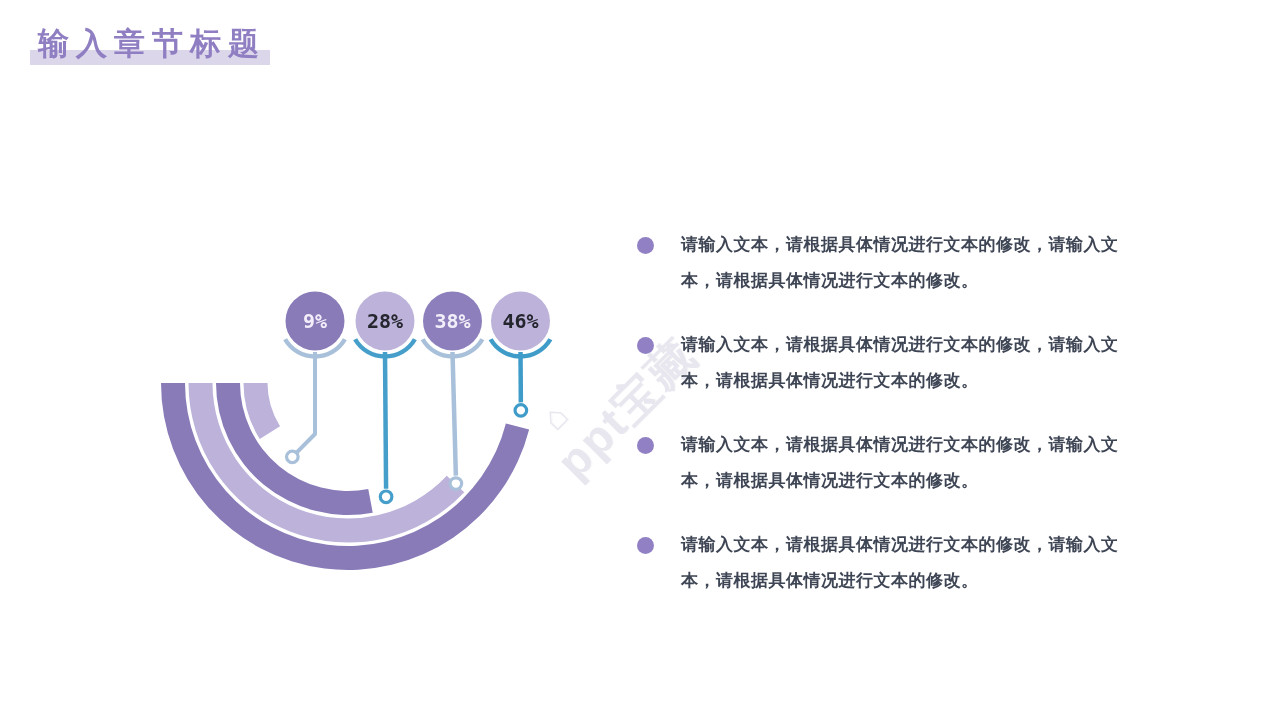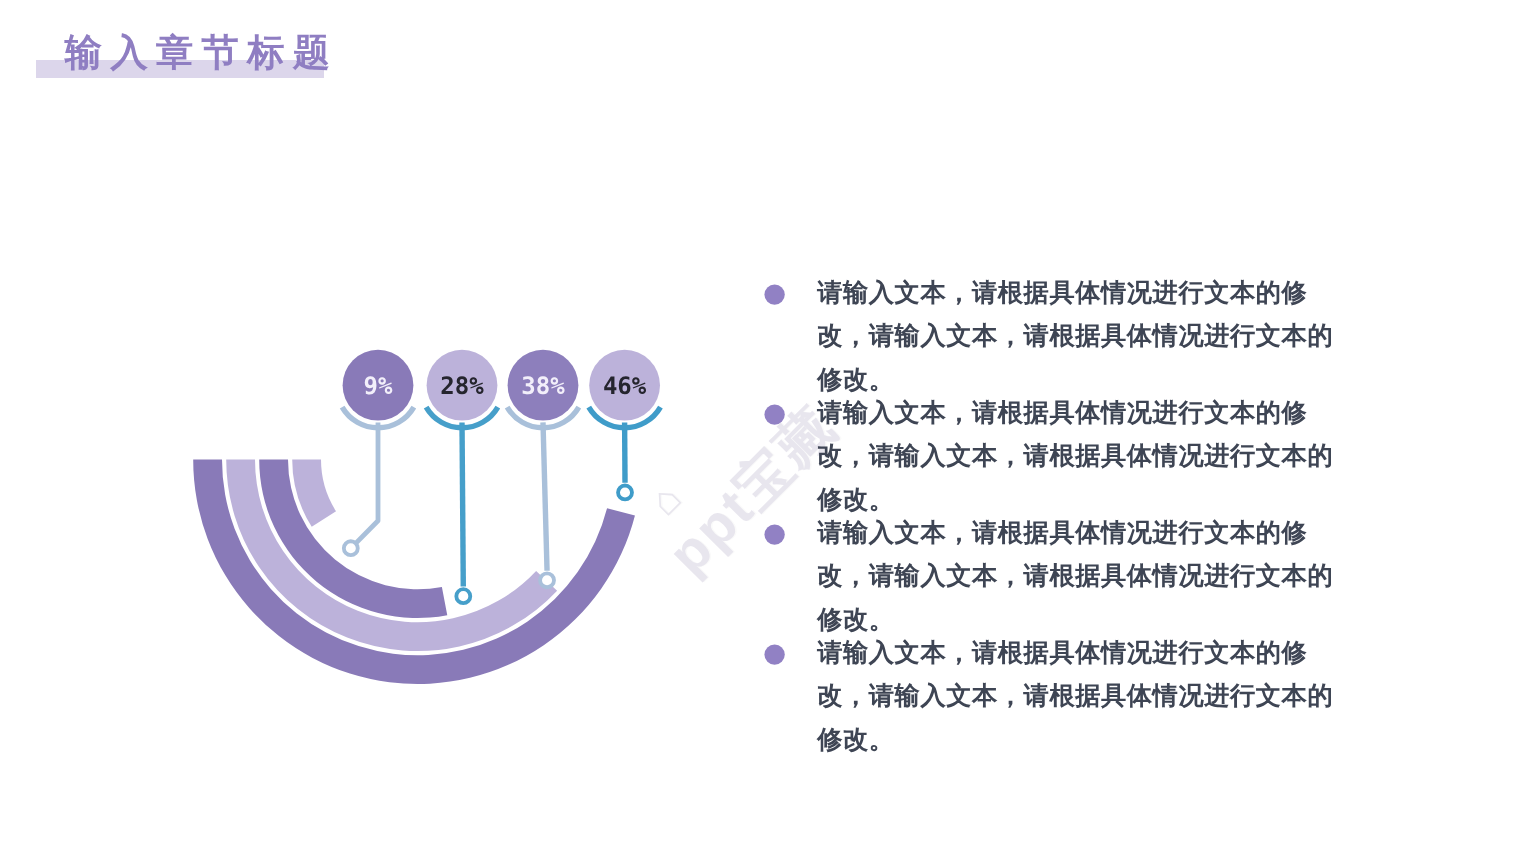--- a/index.html
+++ b/index.html
@@ -14,21 +14,20 @@
   .title-underline {
     position: absolute; left: 30px; top: 50px;
     width: 240px; height: 15px;
     background: #dcd6eb;
   }
   .slide-title {
     position: absolute; left: 38px; top: 26px;
     font-size: 31px; line-height: 36px; font-weight: bold;
     letter-spacing: 7px; color: #8f7ec2;
     white-space: nowrap;
-    margin-left: 16px;
   }
   
   .watermark {
     position: absolute; left: 520px; top: 255px;
     width: 240px; height: 240px;
     transform: rotate(-45deg);
     display: flex; flex-direction: column;
     align-items: flex-start; justify-content: center;
     color: #e8e6ee; z-index: 0;
     text-shadow: 1px 1px 0 #fafafa;
@@ -49,21 +48,21 @@
     height: 72px;
     margin-bottom: 28px;
   }
   .bullet-dot {
     position: absolute; left: 0; top: 10px;
     width: 17px; height: 17px; border-radius: 50%;
     background: #9181c4;
   }
   .bullet-text {
     width: 450px;
-    font-size: 21px; line-height: 36px;
+    font-size: 17px; line-height: 36px;
     letter-spacing: 0.5px;
     font-weight: bold;
     color: #3e4554;
   }
 </style>
 </head>
 <body>
 
 <div class="slide">
 

